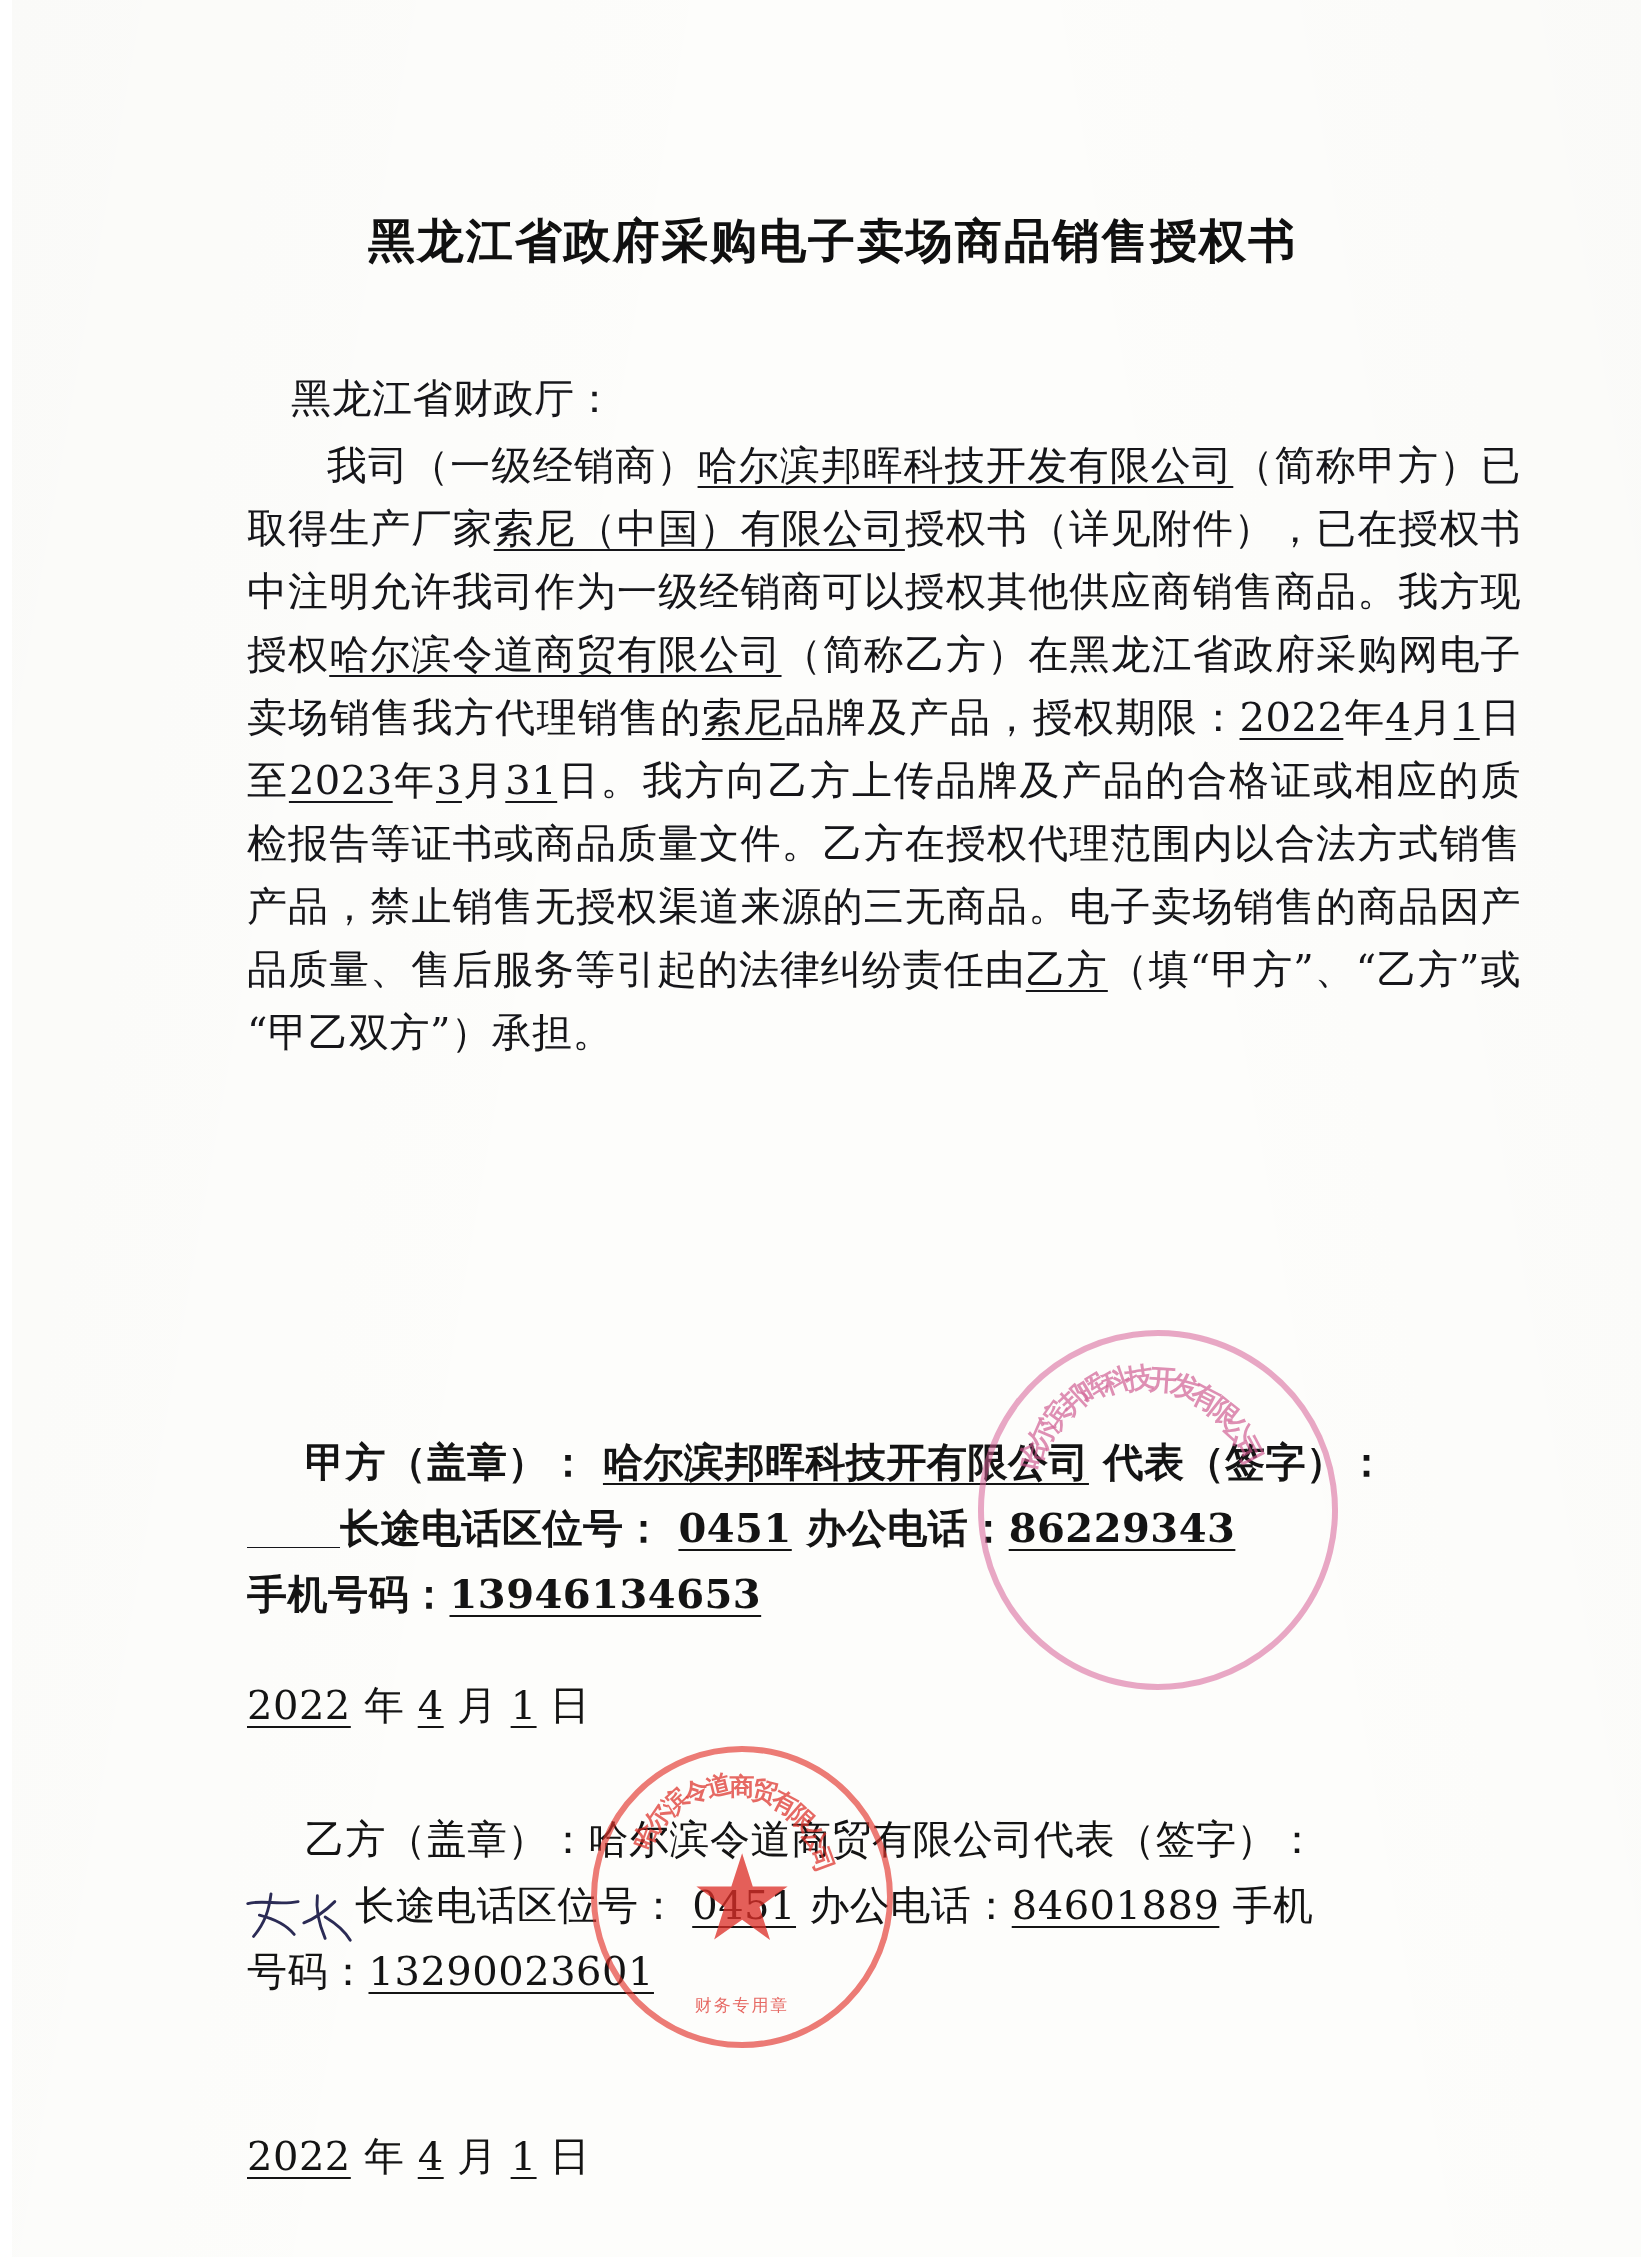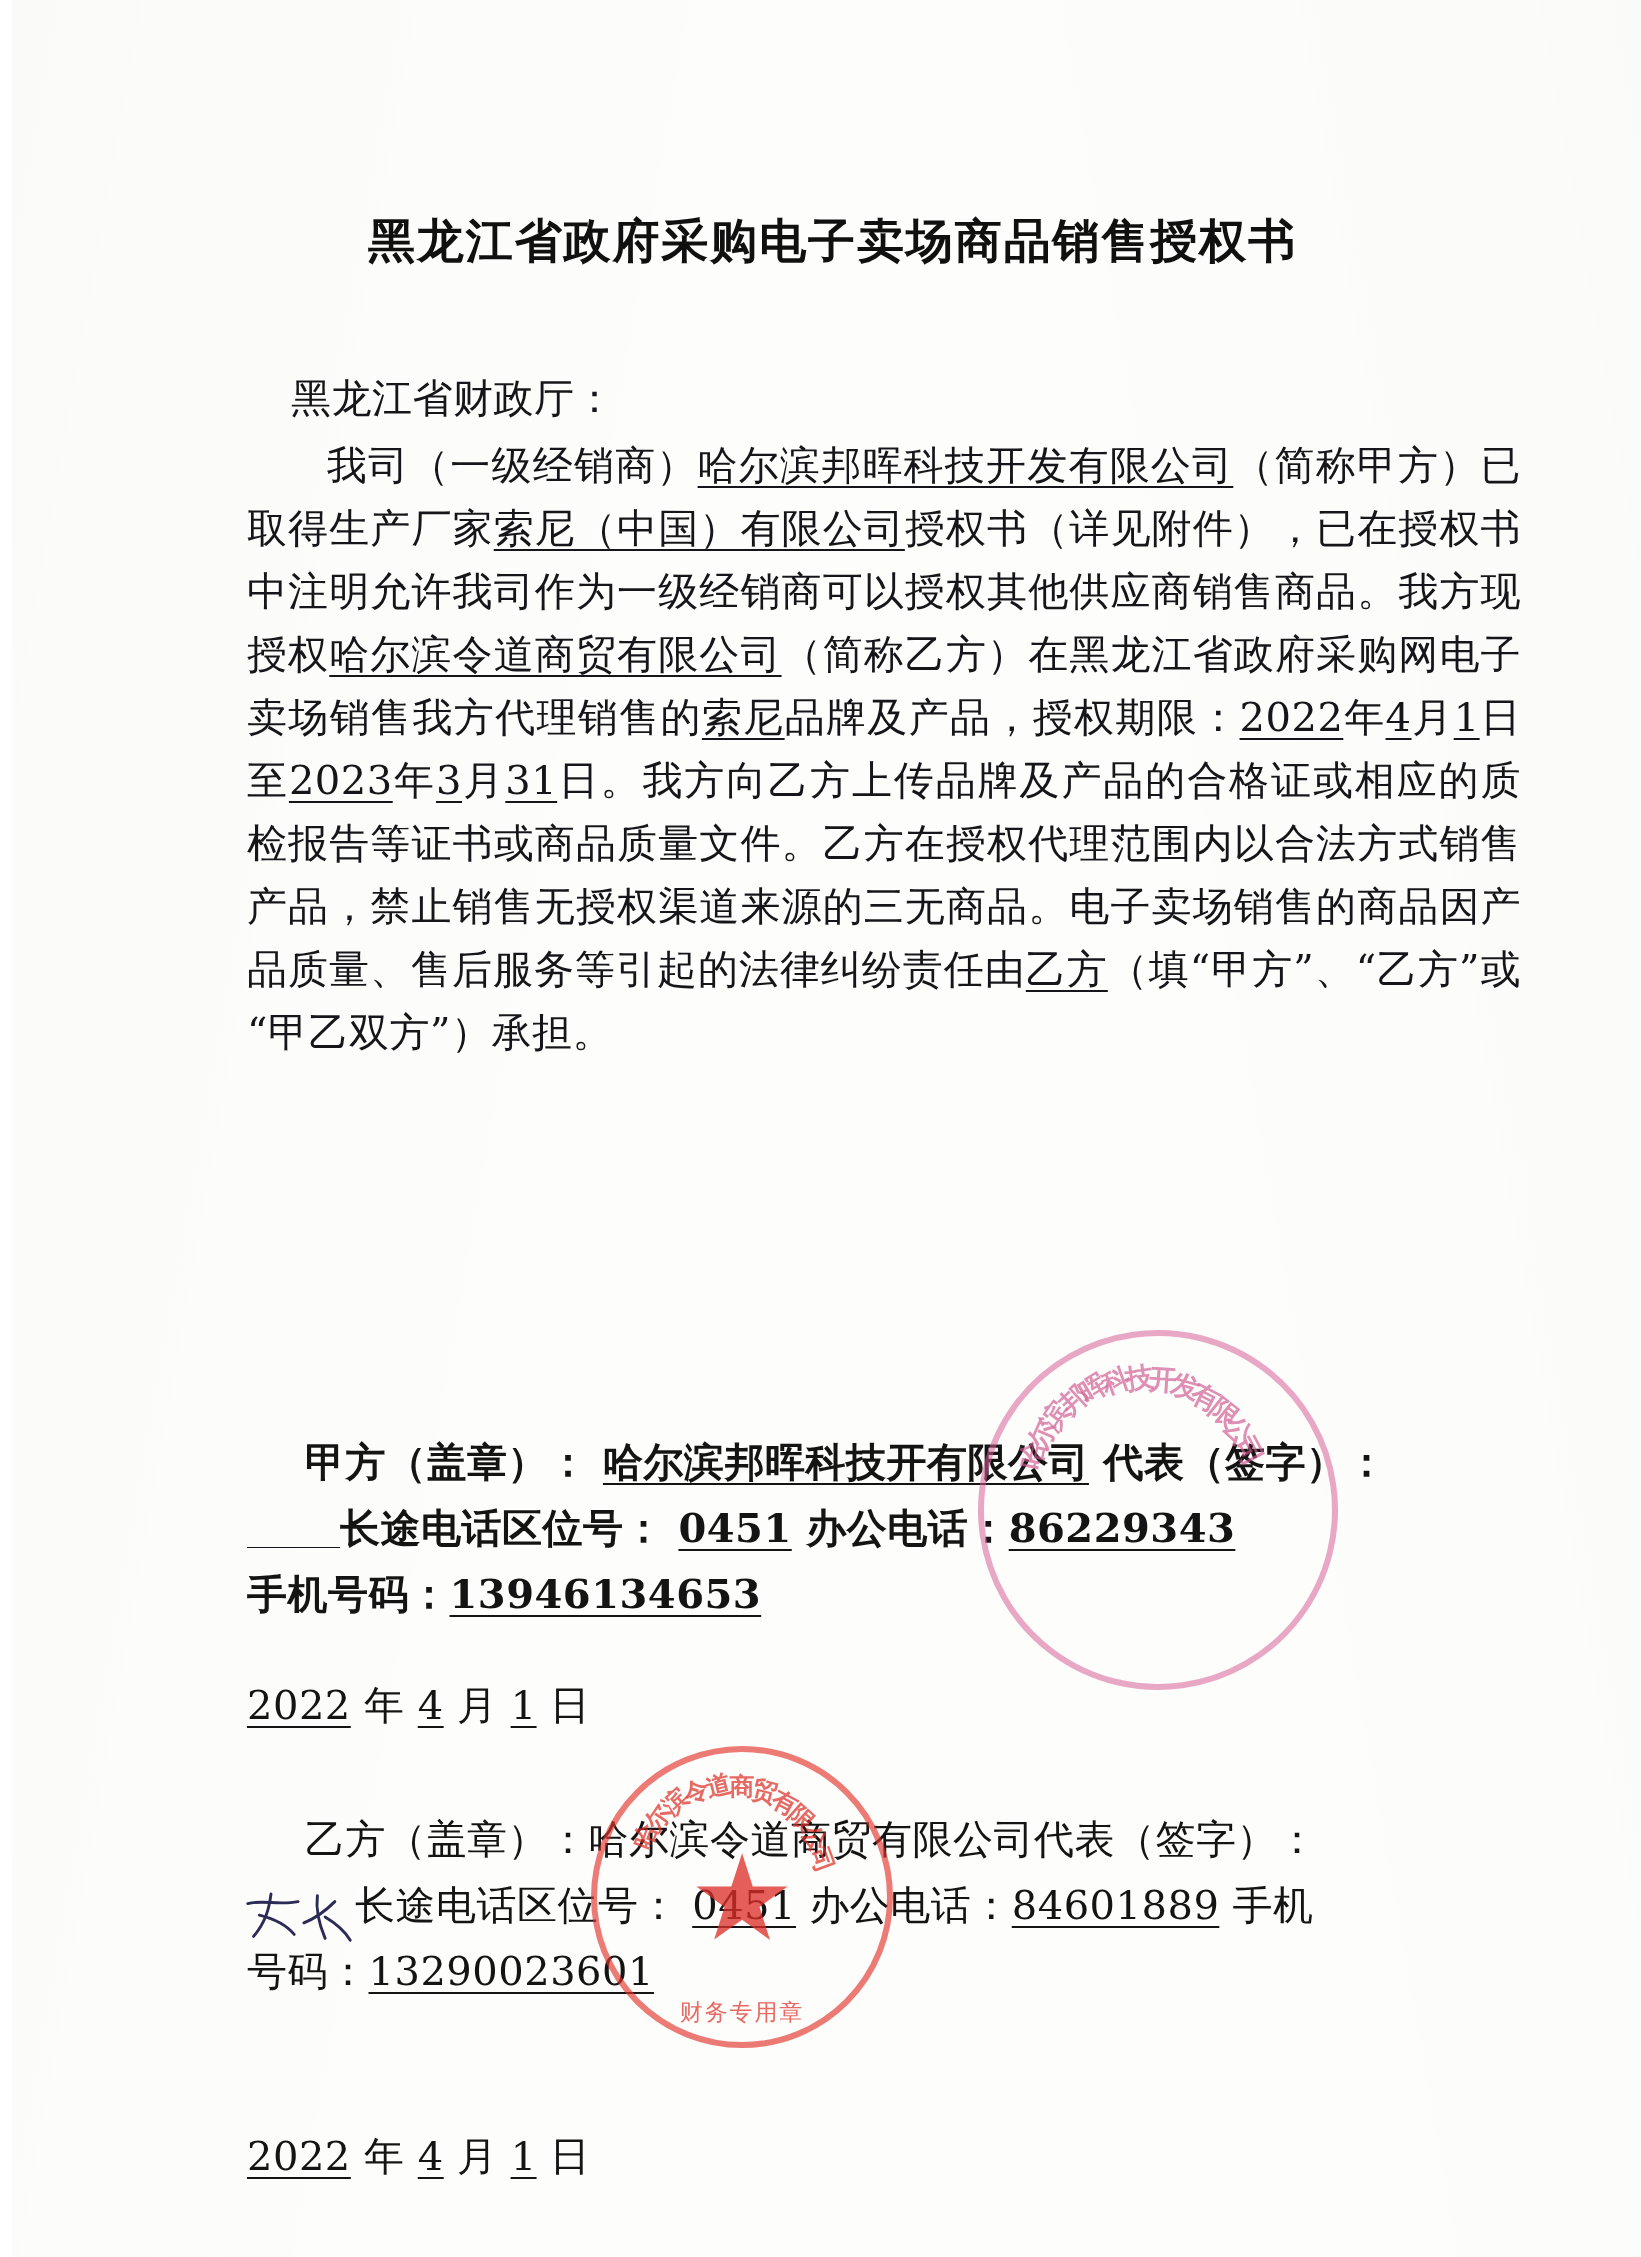--- a/index.html
+++ b/index.html
@@ -161,23 +161,23 @@
     margin-left: -52px;
     margin-top: -52px;
     color: rgba(221, 47, 40, 0.85);
     font-size: 104px;
     line-height: 104px;
     text-align: center;
   }
   .seal-bottom-text {
     position: absolute;
     left: 50%;
-    bottom: 14px;
+    bottom: 25px;
     transform: translateX(-50%);
-    font-size: 23px;
+    font-size: 17px;
     color: rgba(221, 47, 40, 0.8);
     letter-spacing: 1.9px;
     font-family: "DejaVu Sans", "Liberation Sans", sans-serif;
   }
   
   #handwritten-signature {
     position: absolute;
     left: 230px;
     top: 1890px;
     width: 145px;

